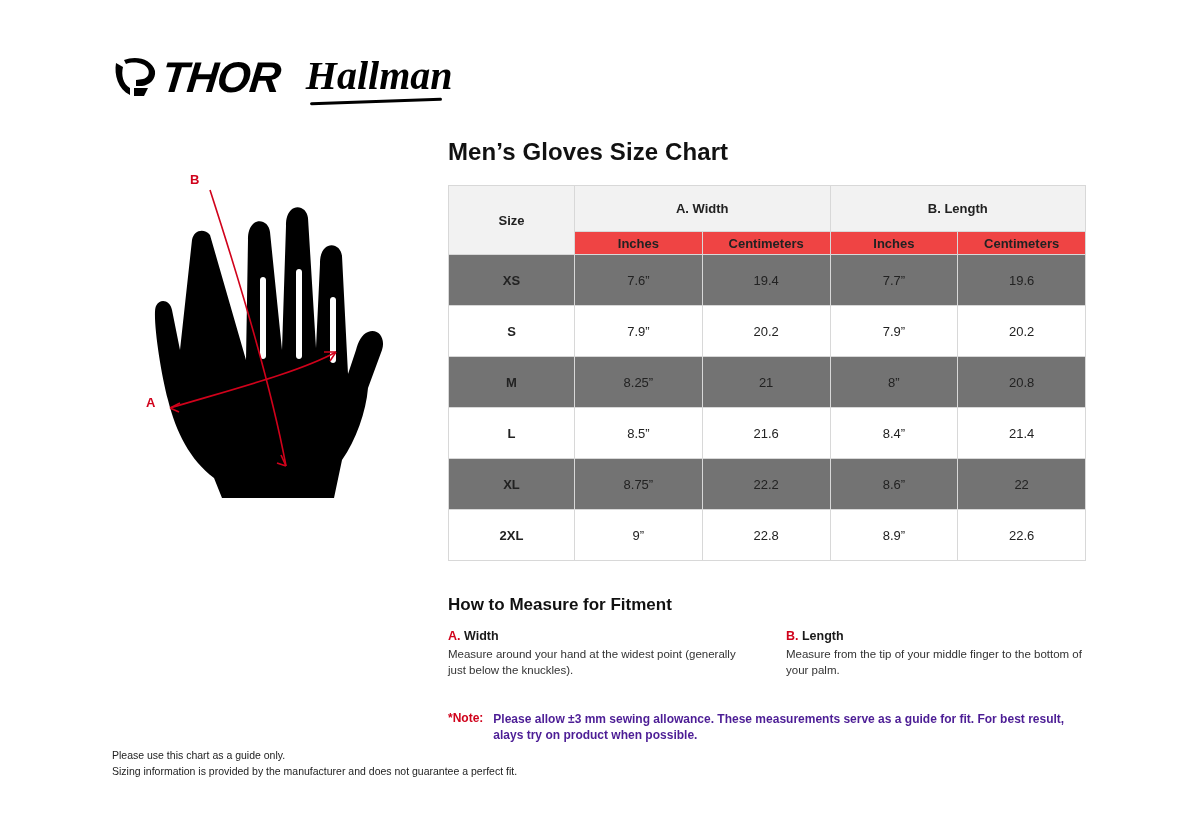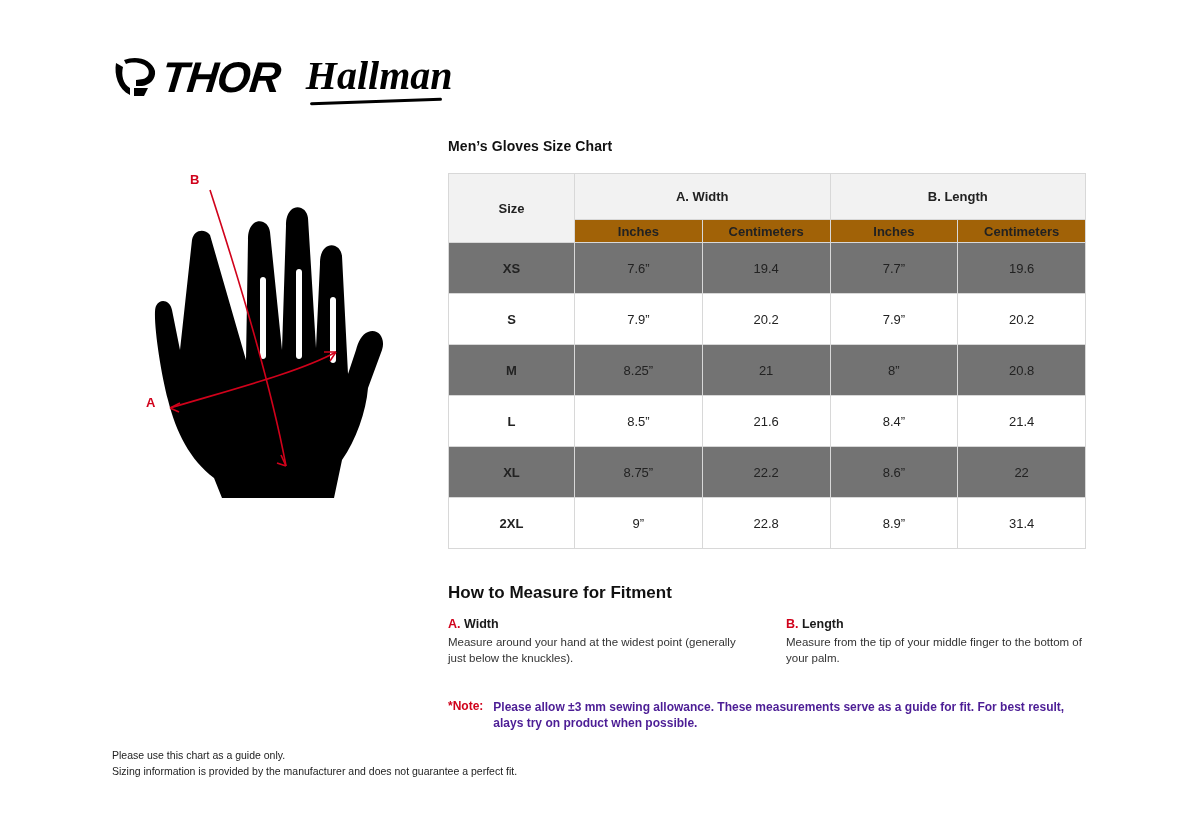--- a/index.html
+++ b/index.html
@@ -83,21 +83,21 @@
   .label-b { left: 80px; top: 12px; }
 
   
   .content {
     position: absolute;
     left: 448px;
     top: 138px;
     width: 640px;
   }
   h1.chart-title {
-    font-size: 14px;
+    font-size: 24px;
     font-weight: bold;
     margin: 0 0 19px 0;
     color: #111;
     letter-spacing: 0.1px;
   }
 
   table.size-table {
     border-collapse: collapse;
     width: 638px;
     table-layout: fixed;
@@ -116,21 +116,21 @@
     background: #f2f2f2;
     vertical-align: middle;
   }
   .th-group {
     background: #f2f2f2;
     font-size: 13.5px;
     font-weight: bold;
     height: 46px;
   }
   .th-unit {
-    background: #a16207;
+    background: #ef4444;
     color: #fff;
     font-size: 11px;
     font-weight: bold;
     height: 23px;
     border: 1px solid #000;
   }
   .size-table tbody td {
     height: 51px;
   }
   .size-table tbody tr.alt td {
@@ -312,21 +312,21 @@
         <td>8.75”</td>
         <td>22.2</td>
         <td>8.6”</td>
         <td>22</td>
       </tr>
       <tr>
         <td class="sz">2XL</td>
         <td>9”</td>
         <td>22.8</td>
         <td>8.9”</td>
-        <td>31.4</td>
+        <td>22.6</td>
       </tr>
     </tbody>
   </table>
 
   <h2 class="how-title">How to Measure for Fitment</h2>
 
   <div class="measure-cols">
     <div class="measure-col">
       <div class="m-head">
         <span class="marker">A.</span>

